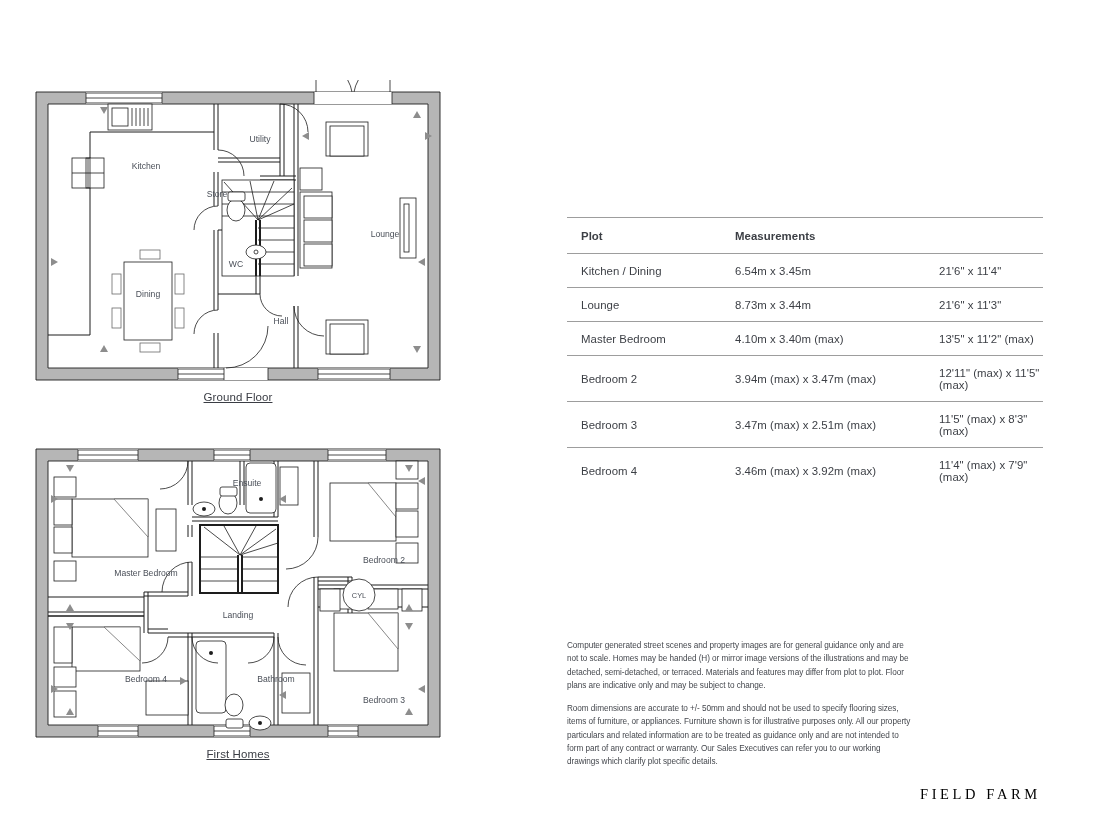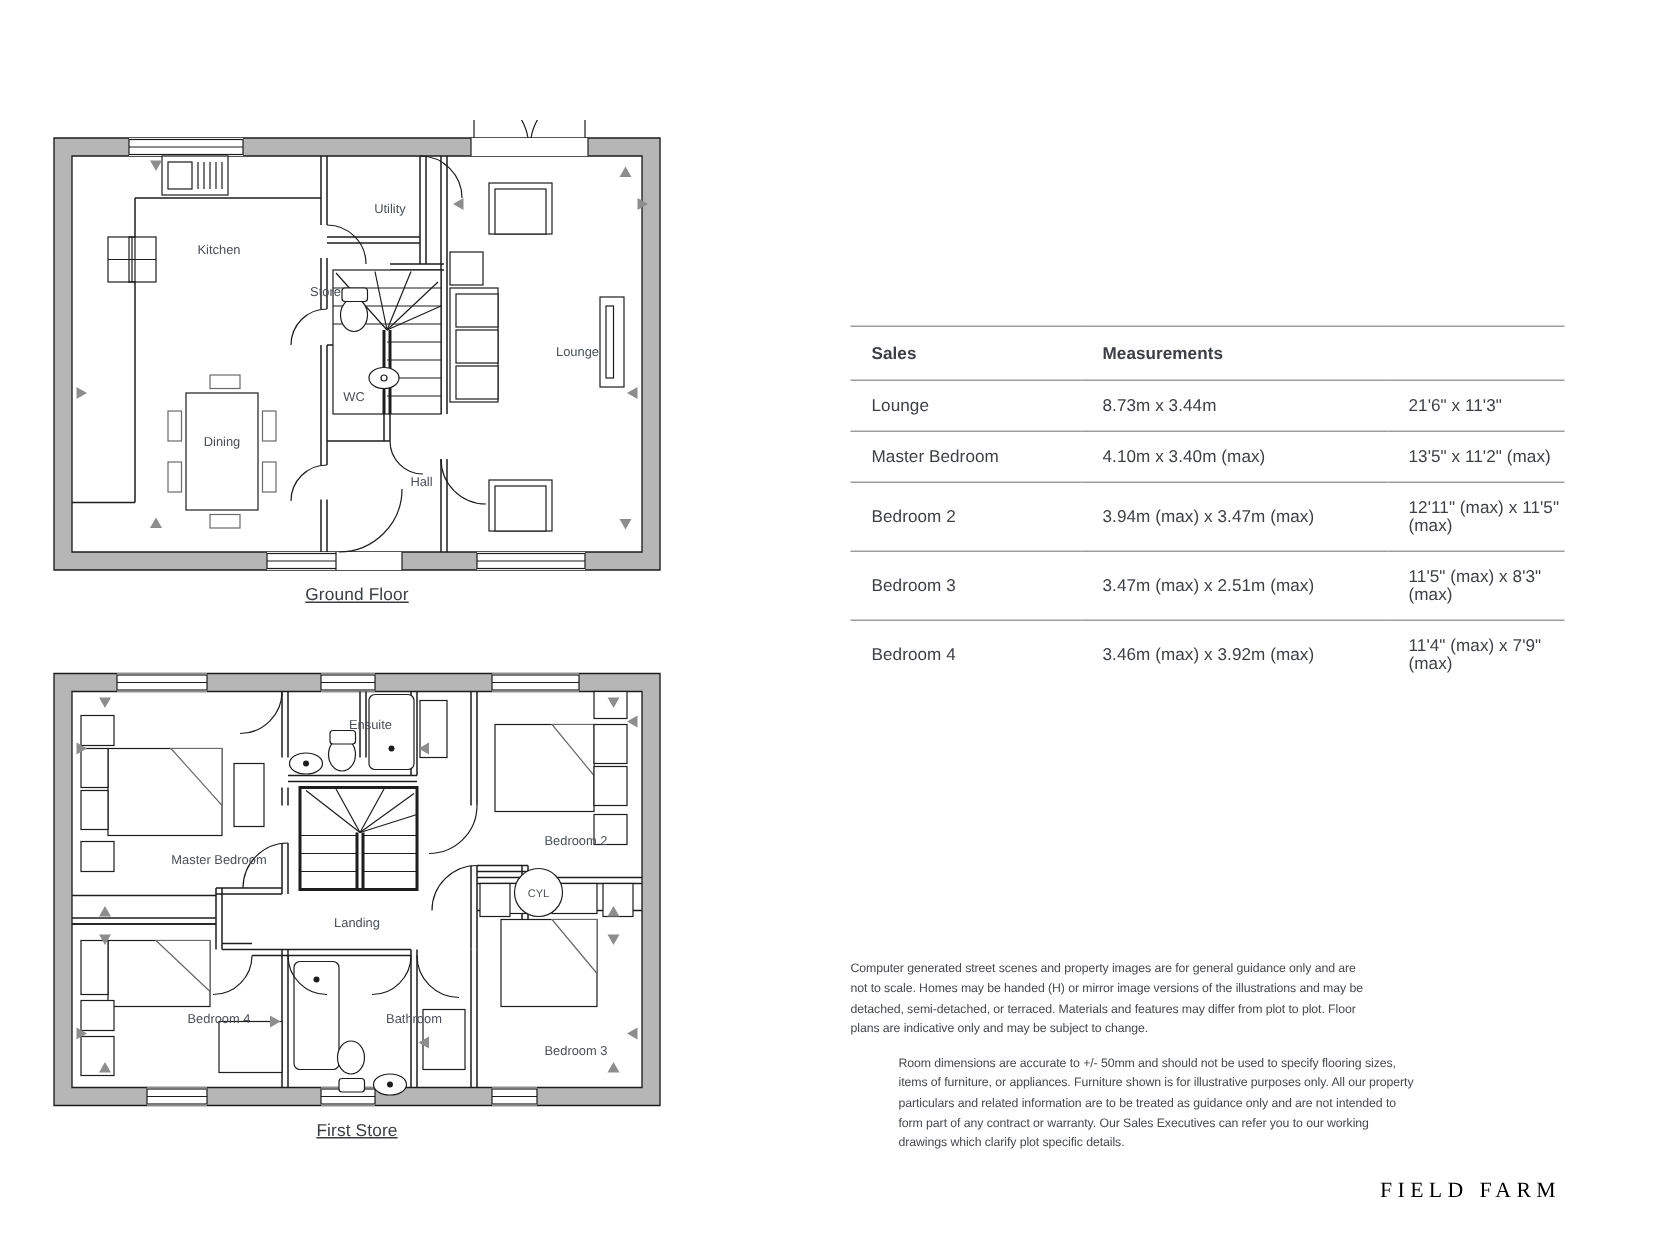--- a/index.html
+++ b/index.html
@@ -63,21 +63,21 @@
   .disclaimer {
     position: absolute;
     left: 567px;
     width: 345px;
     font-size: 8.2px;
     line-height: 1.62;
     color: #45484e;
     letter-spacing: -0.05px;
   }
   #disclaimer-one { top: 639px; }
-  #disclaimer-two { top: 702px; margin-left: 32px; }
+  #disclaimer-two { top: 702px; }
 
   
   #brand-logo {
     position: absolute;
     left: 920px;
     top: 786px;
     font-size: 14.5px;
     letter-spacing: 3.6px;
     color: #000000;
     font-family: "Liberation Serif", serif;
@@ -472,31 +472,36 @@
       <text class="room-label" x="118" y="139" text-anchor="middle">Master Bedroom</text>
       <text class="room-label" x="219" y="49" text-anchor="middle">Ensuite</text>
       <text class="room-label" x="356" y="126" text-anchor="middle">Bedroom 2</text>
       <text class="room-label" x="210" y="181" text-anchor="middle">Landing</text>
       <text class="room-label" x="118" y="245" text-anchor="middle">Bedroom 4</text>
       <text class="room-label" x="248" y="245" text-anchor="middle">Bathroom</text>
       <text class="room-label" x="356" y="266" text-anchor="middle">Bedroom 3</text>
     </g>
   </svg>
 </div>
-<div class="floor-caption" id="first-floor-caption">First Store</div>
+<div class="floor-caption" id="first-floor-caption">First Homes</div>
 
 <table id="measurements-table">
   <thead>
     <tr>
-      <th class="col-room">Sales</th>
+      <th class="col-room">Plot</th>
       <th class="col-metric">Measurements</th>
       <th></th>
     </tr>
   </thead>
   <tbody>
+    <tr>
+      <td>Kitchen / Dining</td>
+      <td>6.54m x 3.45m</td>
+      <td>21'6" x 11'4"</td>
+    </tr>
     <tr>
       <td>Lounge</td>
       <td>8.73m x 3.44m</td>
       <td>21'6" x 11'3"</td>
     </tr>
     <tr>
       <td>Master Bedroom</td>
       <td>4.10m x 3.40m (max)</td>
       <td>13'5" x 11'2" (max)</td>
     </tr>

